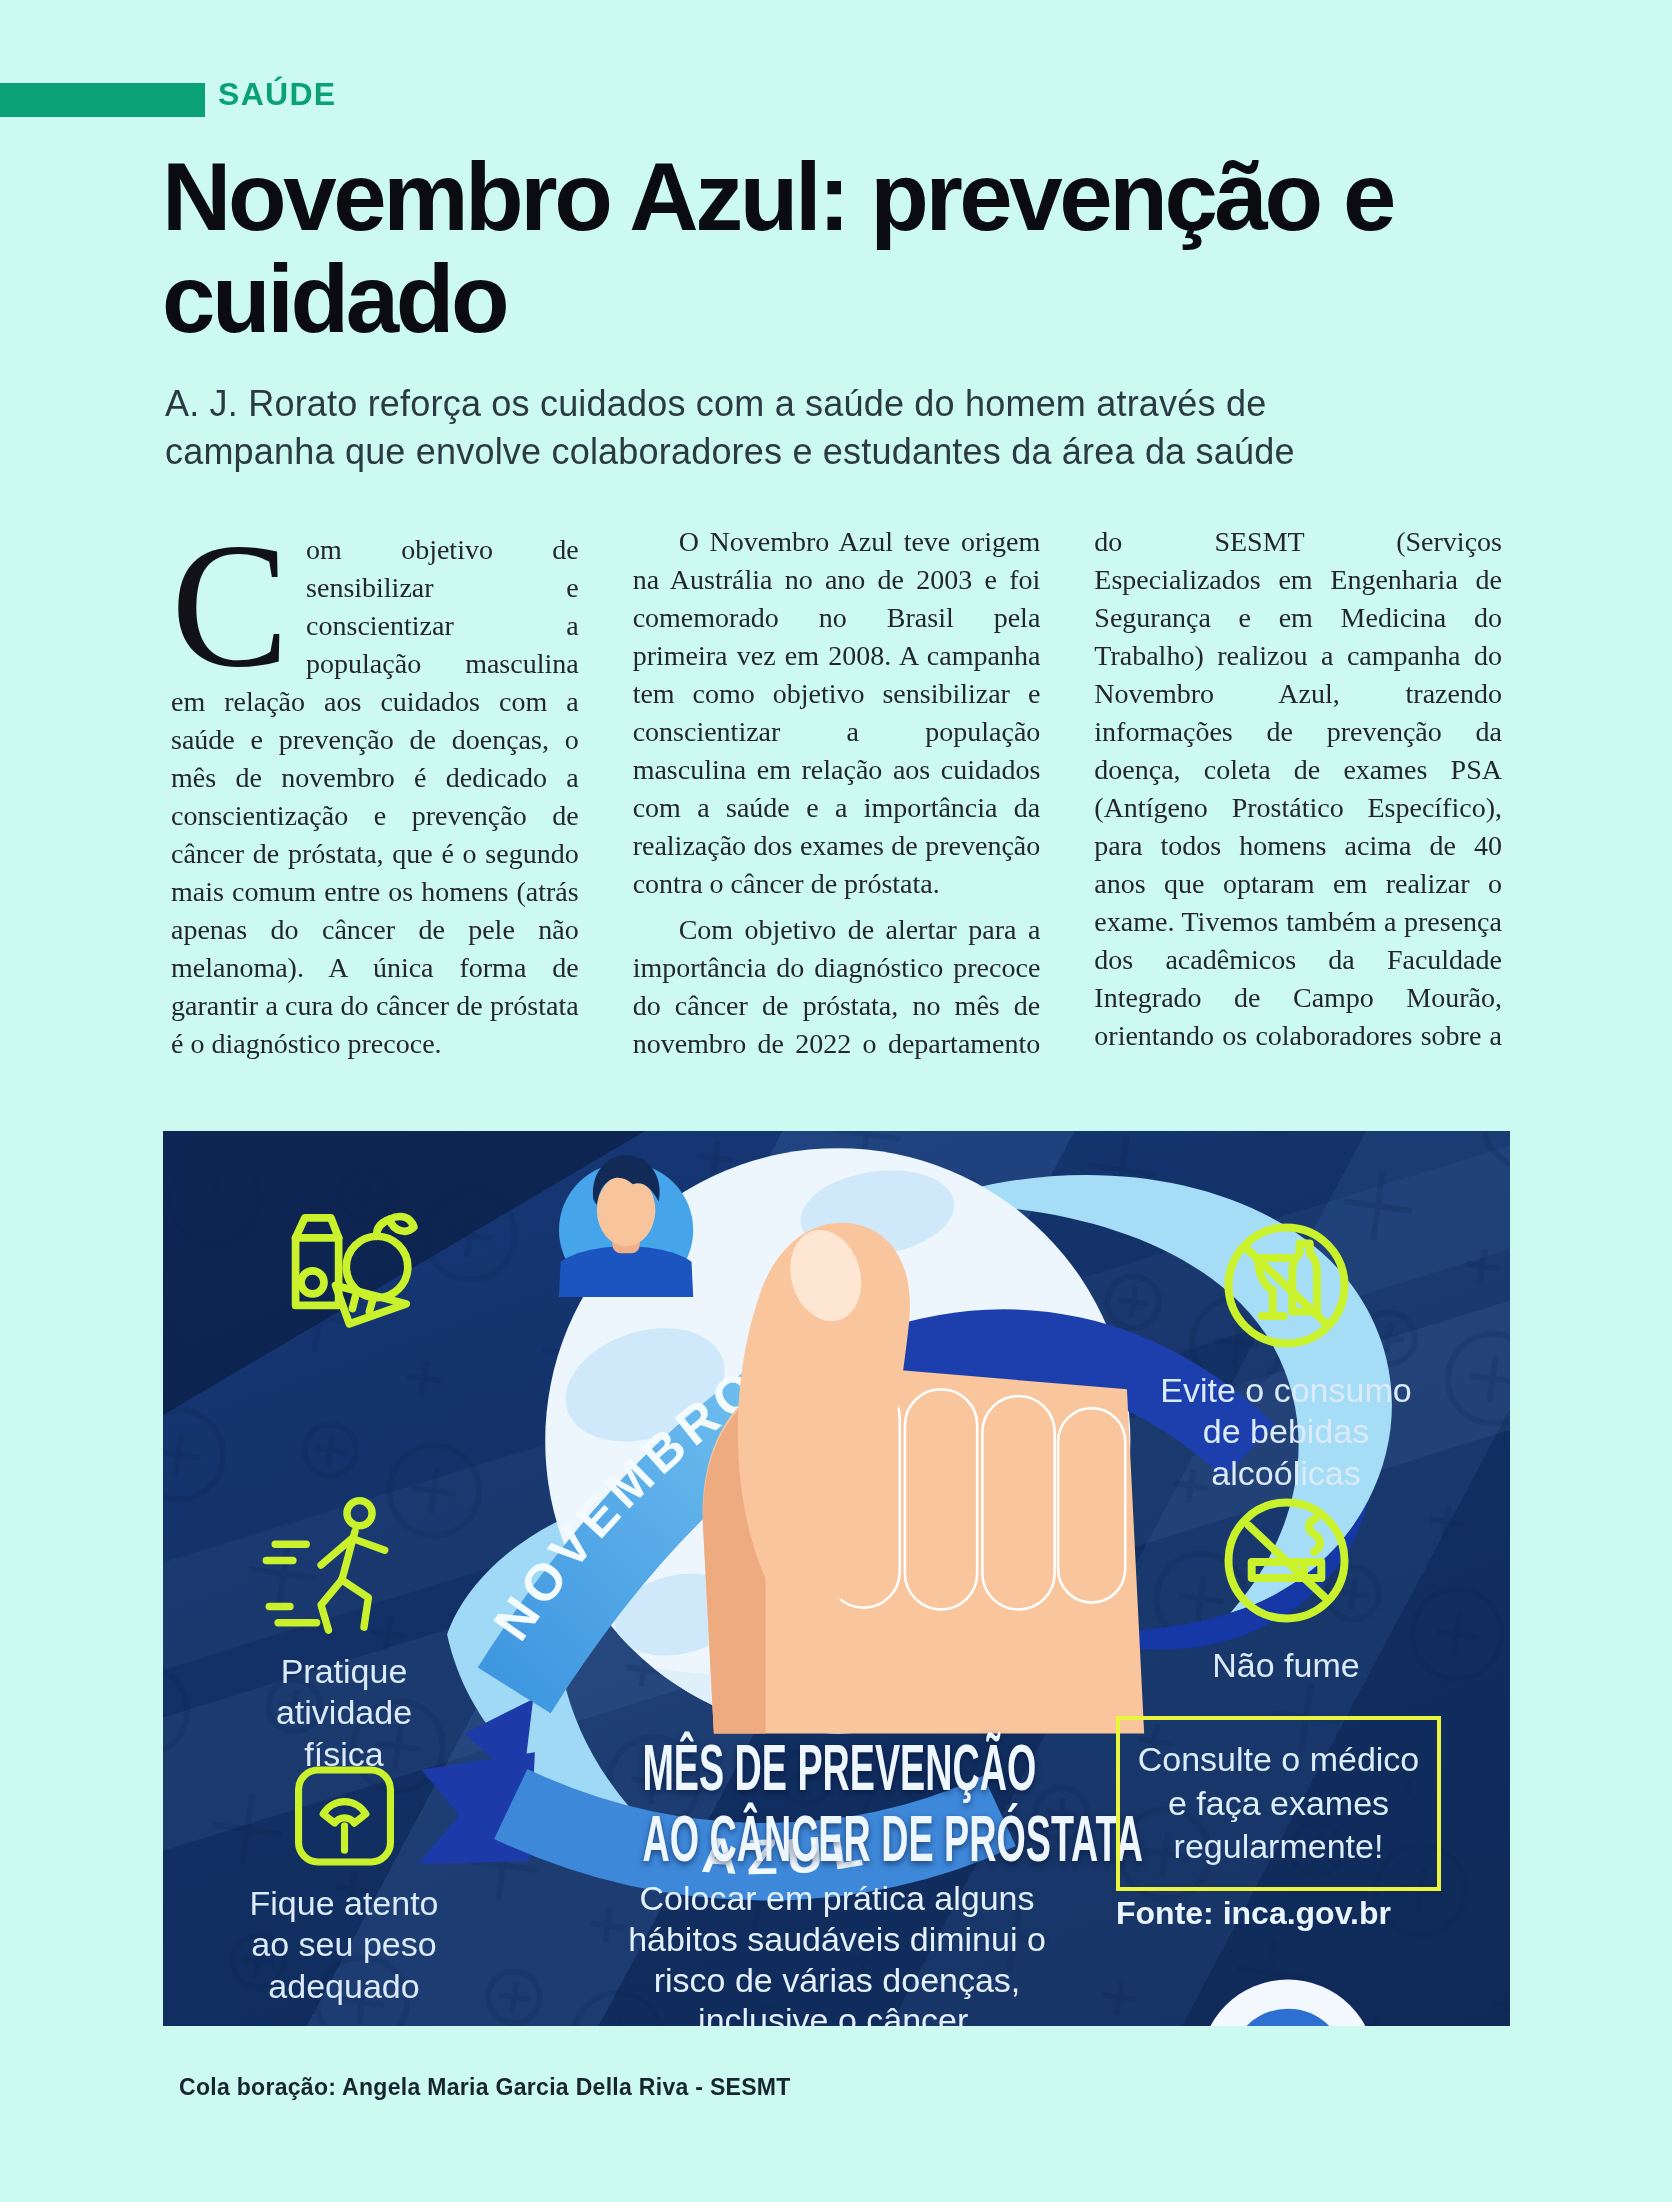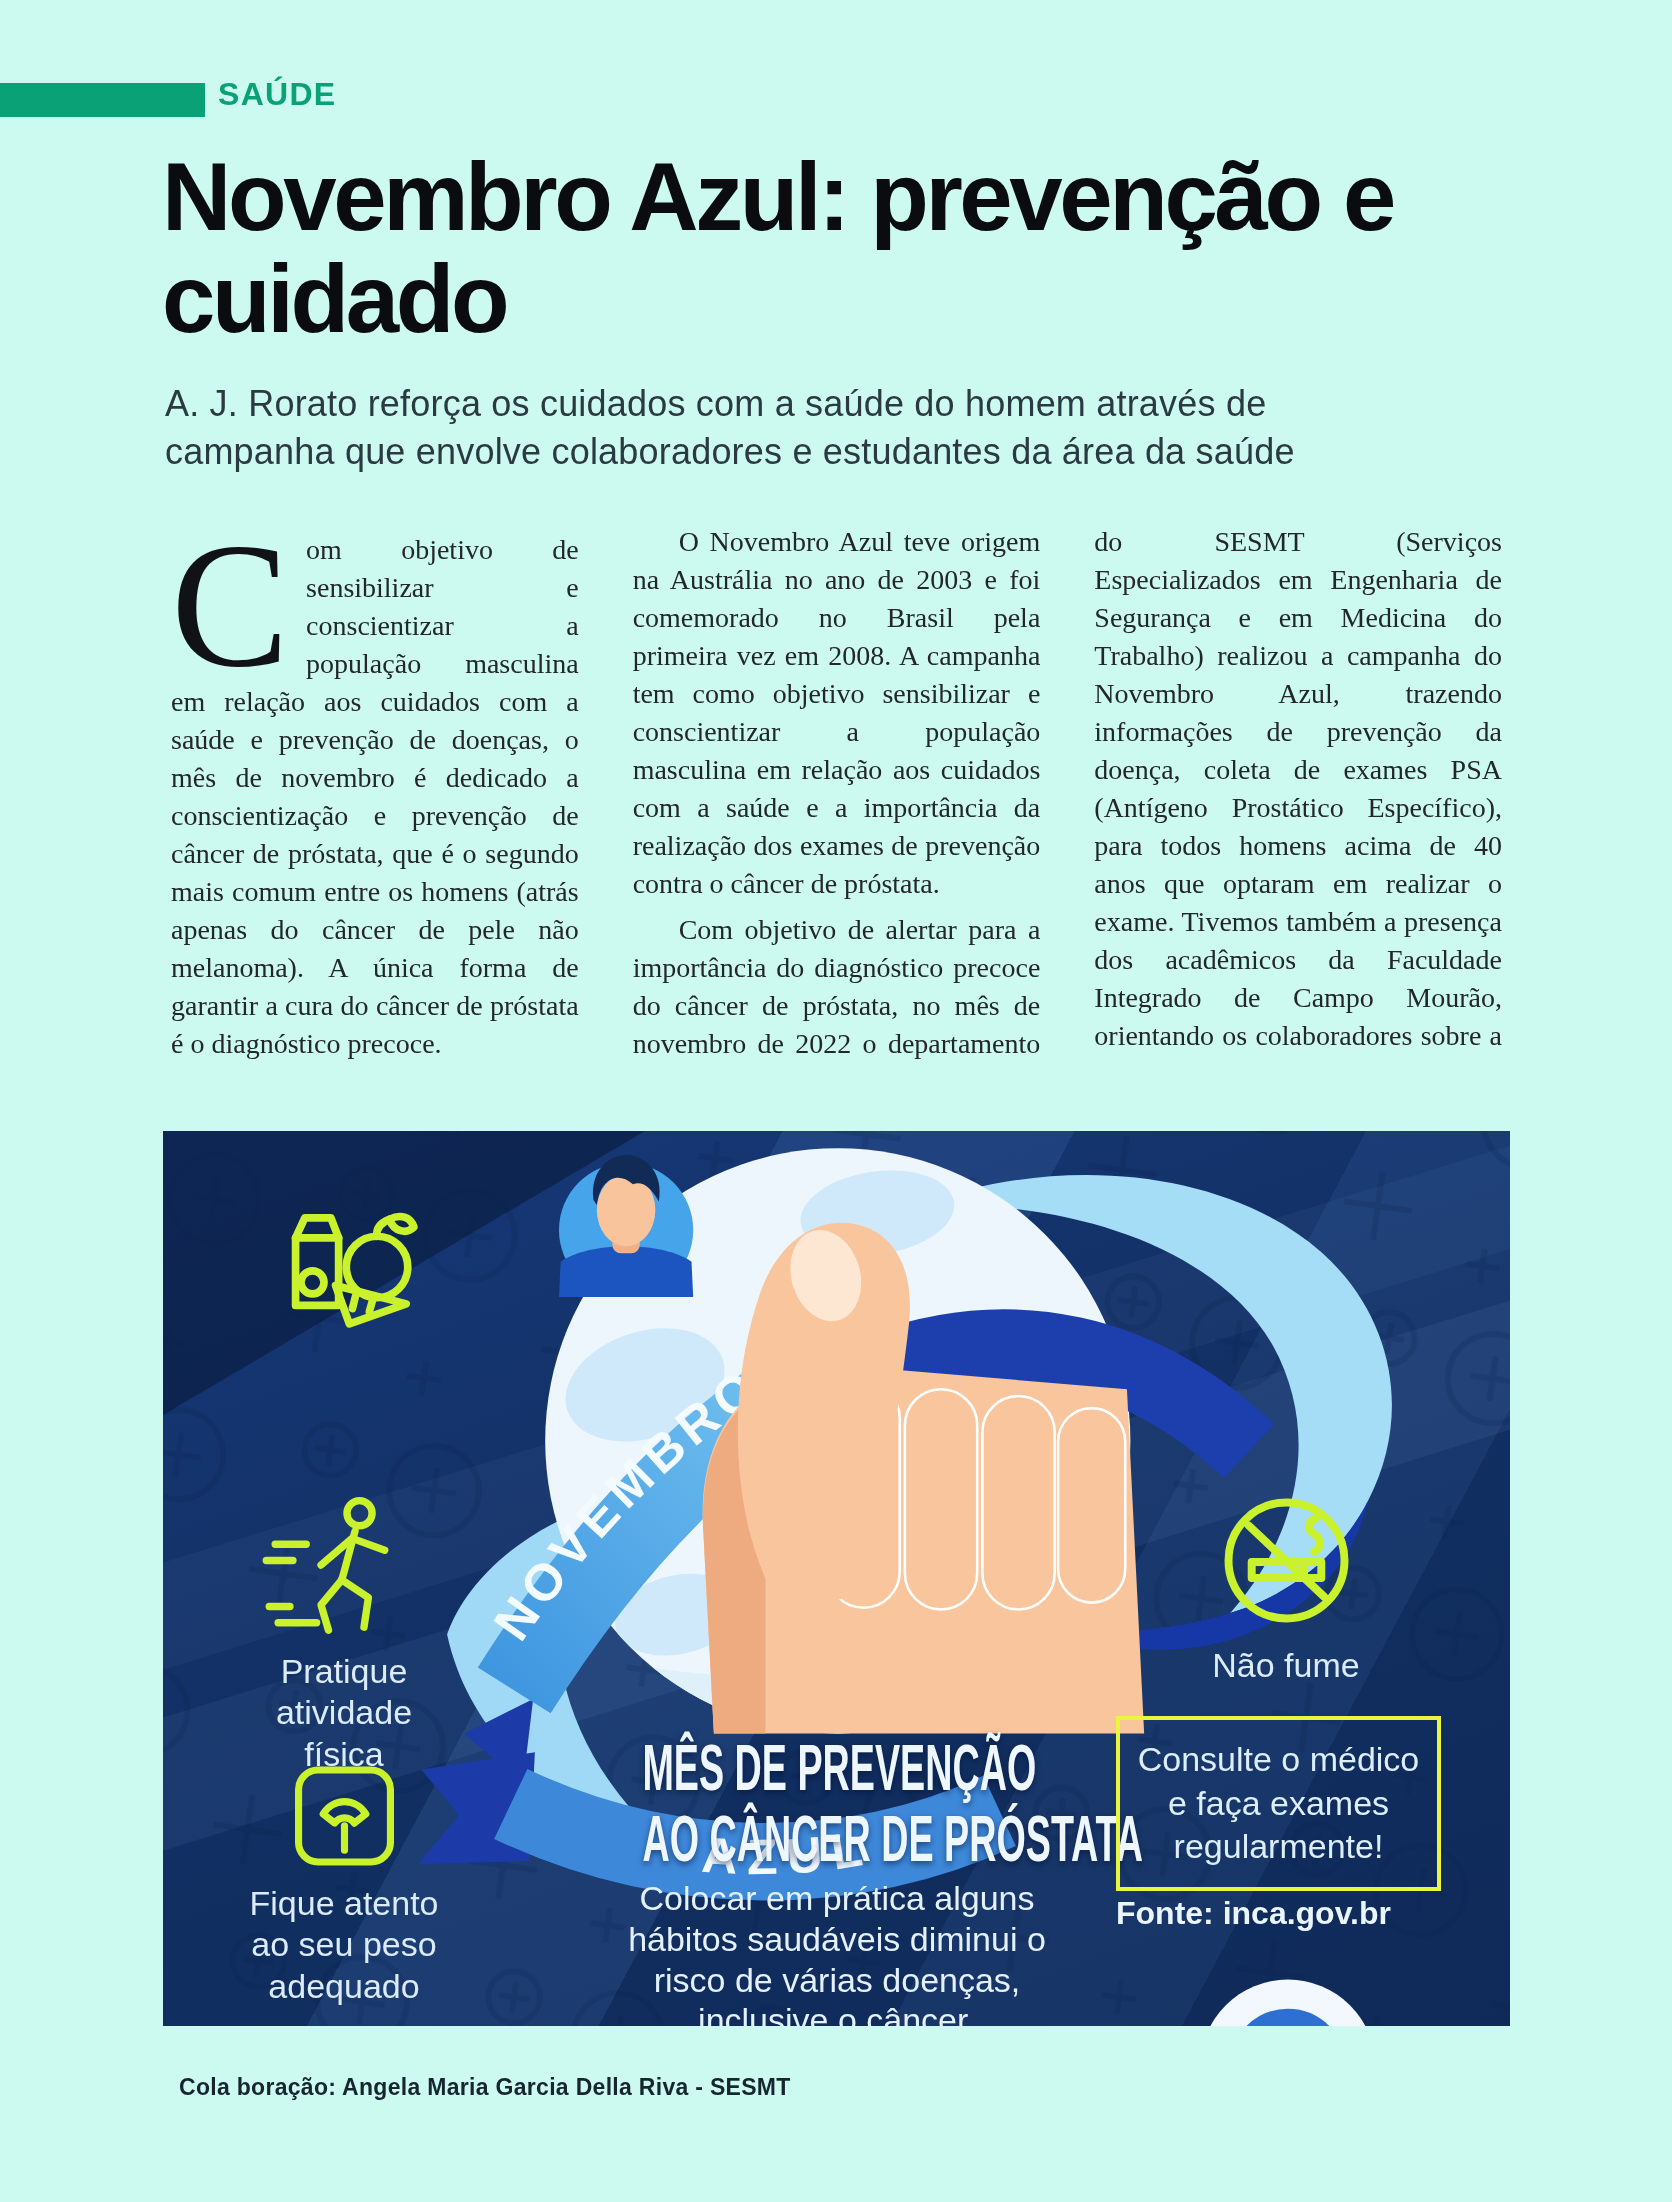--- a/index.html
+++ b/index.html
@@ -204,20 +204,31 @@
       <div class="tip-icon">
         <svg width="129" height="110" viewBox="0 0 170 170" fill="none" stroke="#c9f22d" stroke-width="11" stroke-linecap="round" stroke-linejoin="round">
           <rect x="14" y="14" width="142" height="142" rx="30"></rect>
           <path d="M 52,82 A 38,38 0 0 1 118,82 L 100,96 A 18,18 0 0 0 70,96 Z"></path>
           <path d="M 85,100 V 138"></path>
         </svg>
       </div>
       <div class="tip-label">Fique atento ao seu peso adequado</div>
     </div>
 
+    <div class="tip tip-right" id="tip-alcohol">
+      <div class="tip-icon">
+        <svg width="155" height="145" viewBox="0 0 200 200" fill="none" stroke="#c9f22d" stroke-width="11" stroke-linecap="round" stroke-linejoin="round">
+          <circle cx="100" cy="100" r="80"></circle>
+          <path d="M 46,50 L 154,152"></path>
+          <path d="M 58,62 H 104 M 60,62 C 62,92 74,104 81,106 L 81,142 M 66,142 H 96"></path>
+          <path d="M 118,56 V 42 H 132 V 56 C 140,62 142,72 142,82 L 142,136 H 108 L 108,82 C 108,72 110,62 118,56 Z"></path>
+        </svg>
+      </div>
+      <div class="tip-label">Evite o consumo de bebidas alcoólicas</div>
+    </div>
 
     <div class="tip tip-right" id="tip-smoke">
       <div class="tip-icon">
         <svg width="155" height="145" viewBox="0 0 200 200" fill="none" stroke="#c9f22d" stroke-width="11" stroke-linecap="round" stroke-linejoin="round">
           <circle cx="100" cy="100" r="80"></circle>
           <path d="M 48,52 L 152,150"></path>
           <rect x="52" y="102" width="96" height="22"></rect>
           <path d="M 124,102 V 124"></path>
           <path d="M 138,88 C 152,80 146,68 136,62 C 128,56 130,46 140,42"></path>
         </svg>

